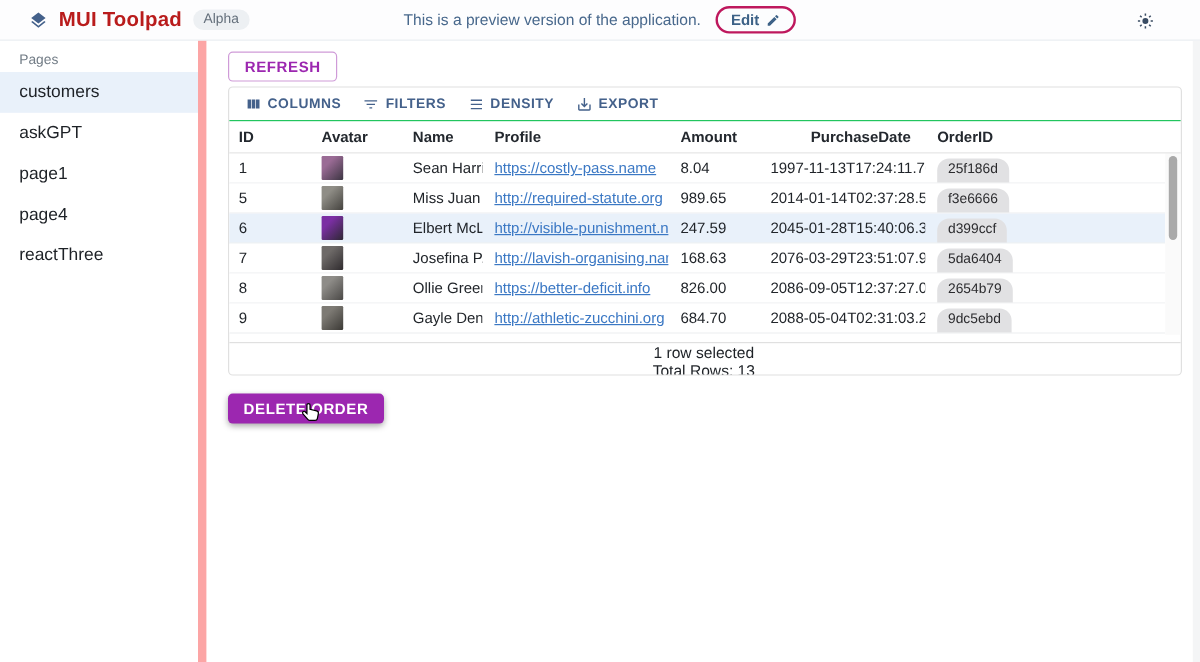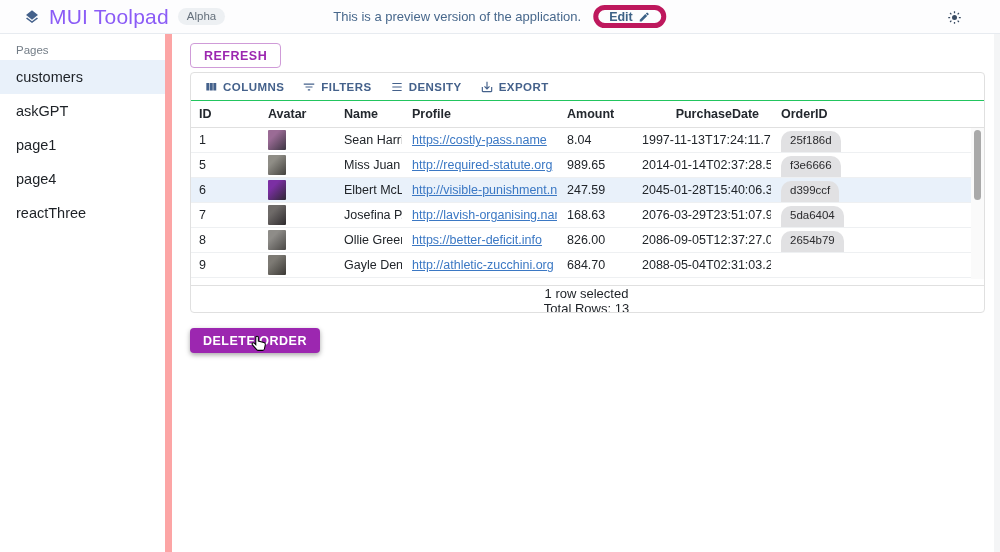--- a/index.html
+++ b/index.html
@@ -3,25 +3,25 @@
 <meta charset="utf-8">
 <style>
   * { margin:0; padding:0; box-sizing:border-box; }
   html,body { width:1000px; height:552px; overflow:hidden; }
   body { font-family:"Liberation Sans","DejaVu Sans",sans-serif; background:#fff; position:relative; color:#21252a; }
 
   
   .appbar { position:absolute; top:0; left:0; right:0; height:34px; background:#fdfdfe; border-bottom:1px solid #e7ebf0; display:flex; align-items:center; }
   .appbar-left { display:flex; align-items:center; gap:9px; padding-left:24px; }
   .logo-icon { width:16px; height:16px; display:flex; }
-  .app-title { font-size:21px; font-weight:400; color:#8b5cf6; letter-spacing:.01em; }
+  .app-title { font-size:17px; font-weight:700; color:#b91c1c; letter-spacing:.01em; }
   .alpha-chip { background:#edf0f3; color:#646f7b; font-size:11.5px; border-radius:9px; padding:2px 9px; line-height:13px; }
   .appbar-center { position:absolute; left:50%; transform:translateX(-50%); display:flex; align-items:center; gap:12px; }
   .preview-text { font-size:13px; color:#48688c; }
-  .edit-btn { display:flex; align-items:center; gap:6px; border:5px solid #be185d; border-radius:12px; height:23px; padding:0 11px; background:#fcfdfe; color:#3d6287; font-weight:700; font-size:12.5px; cursor:pointer; }
+  .edit-btn { display:flex; align-items:center; gap:6px; border:2px solid #be185d; border-radius:12px; height:23px; padding:0 11px; background:#fcfdfe; color:#3d6287; font-weight:700; font-size:12.5px; cursor:pointer; }
   .appbar-right { position:absolute; right:34px; top:0; height:34px; display:flex; align-items:center; }
   .icon-btn { width:24px; height:24px; display:flex; align-items:center; justify-content:center; border:none; background:transparent; cursor:pointer; }
 
   
   .sidebar { position:absolute; top:34px; left:0; bottom:0; width:172px; background:#fff; border-right:7px solid #fca5a5; }
   .sidebar-caption { font-size:11.5px; color:#737d87; padding:10px 0 4px 16px; }
   .nav-item { height:34px; line-height:34px; padding-left:16px; font-size:14.5px; color:#1d2126; cursor:pointer; }
   .nav-item.selected { background:var(--selected-row-bg,#e9f1fa); }
 
   
@@ -224,20 +224,21 @@
 
       <div class="row">
         <div class="c c-id">9</div>
         <div class="c c-av">
             <span class="avatar" style="background: linear-gradient(135deg, rgb(125, 122, 116) 30%, rgb(59, 57, 53));"></span>
           </div>
         <div class="c c-name">Gayle Den...</div>
         <div class="c c-prof"><a class="link">http://athletic-zucchini.org</a></div>
         <div class="c c-amt">684.70</div>
         <div class="c c-date">2088-05-04T02:31:03.294Z</div>
+        <div class="c c-oid"><span class="chip">9dc5ebd</span></div>
       </div>
 
       <div class="vscroll">
         <div class="vthumb"></div>
       </div>
     </div>
 
     <div class="gfoot">
       <span>1 row selected</span>
       <span>Total Rows: 13</span>

